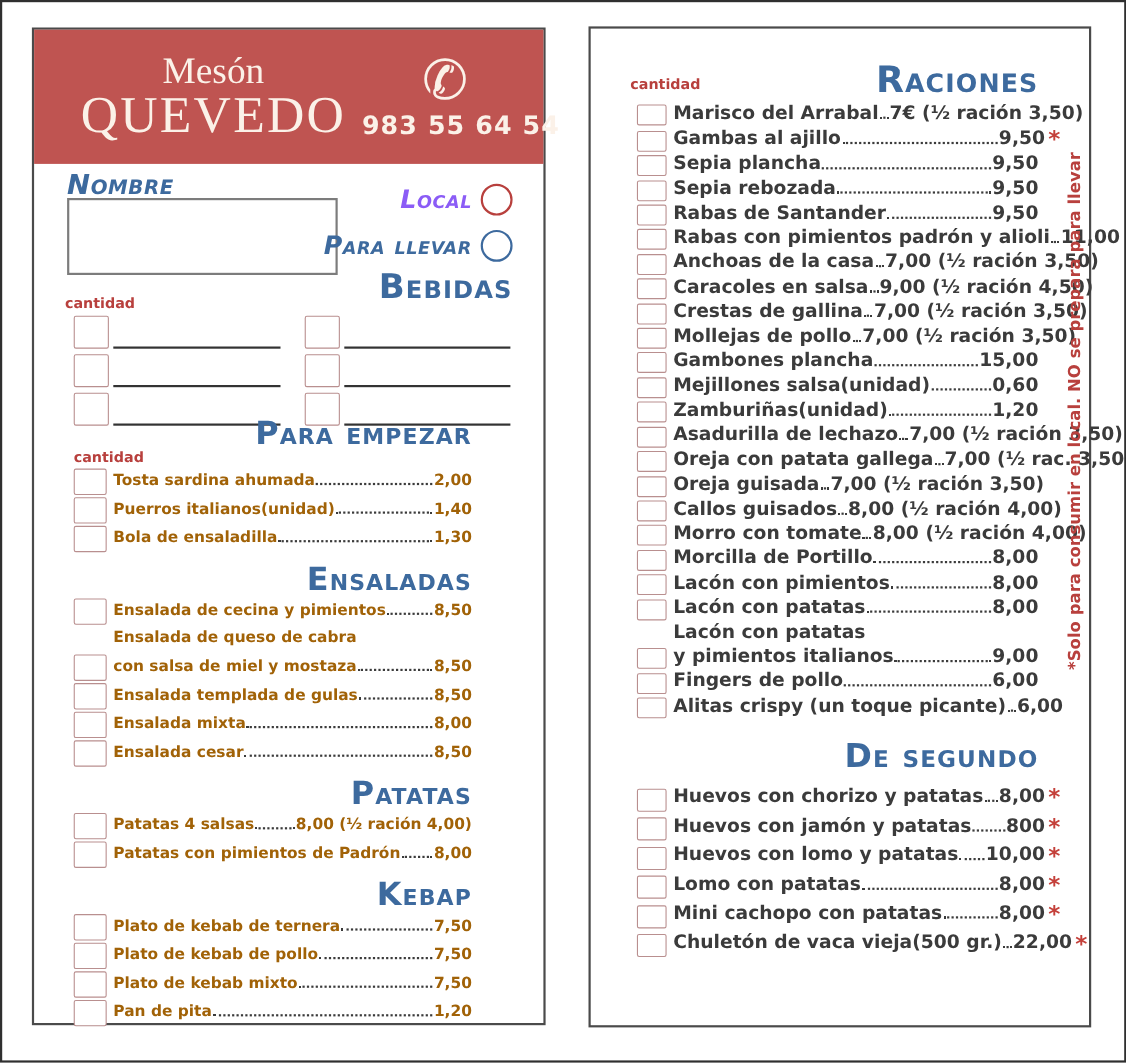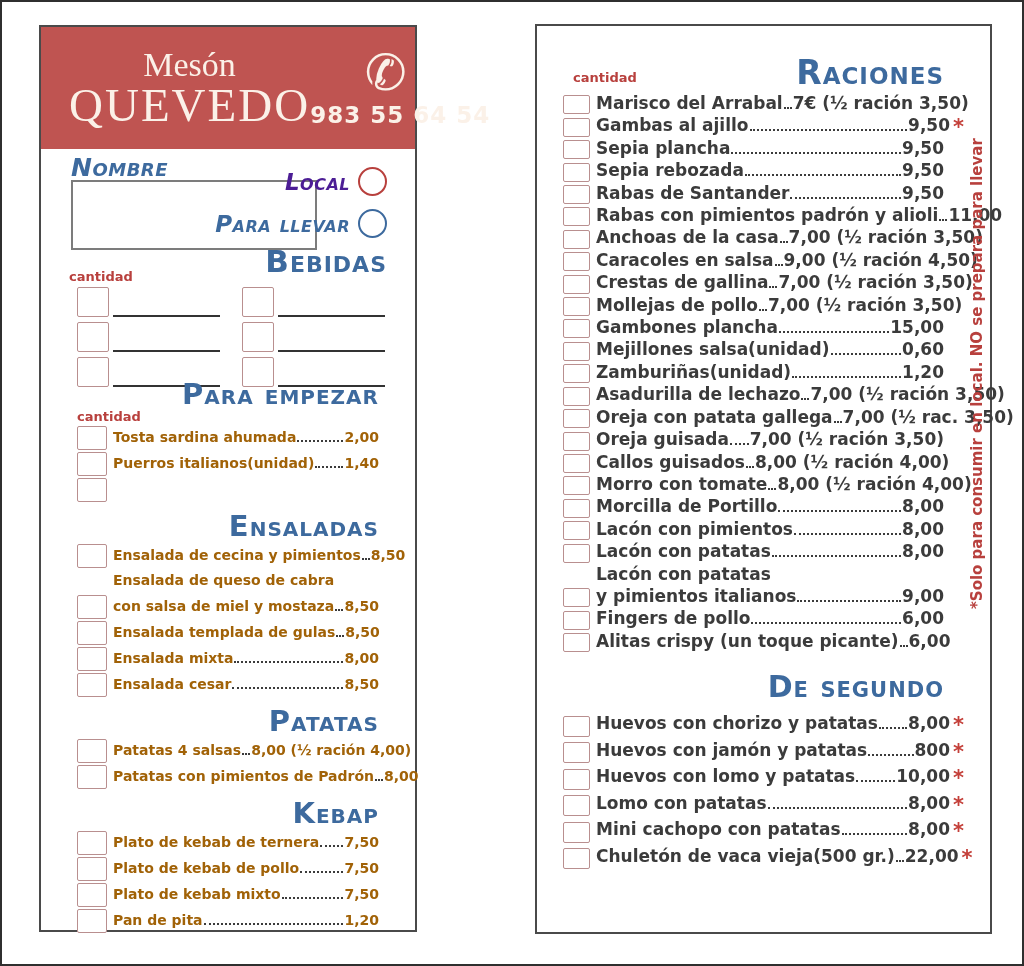--- a/index.html
+++ b/index.html
@@ -1,37 +1,37 @@
 <!DOCTYPE html>
 <html><head>
 <meta charset="utf-8">
 <style>
   * { margin:0; padding:0; box-sizing:border-box; }
   body { background:#fff; font-family:"DejaVu Sans", sans-serif; }
   .canvas { position:relative; width:1024px; height:966px; background:#fff;
             border:2px solid #2f2f2f; overflow:hidden; }
 
   .panel { position:absolute; background:#fff; border:2px solid #4a4a4a; }
-  .panel-left  { left:37px; top:23px;  width:378px; height:907px; }
+  .panel-left  { left:27px; top:23px;  width:467px; height:907px; }
   .panel-right { left:533px; top:22px; width:457px; height:910px; }
 
   
   .red-header { position:absolute; left:0; top:0; right:0; height:122px;
                 background:#bf5451; display:flex; align-items:center; }
   .brand { flex:1; text-align:center; color:#fbf1e8; padding-left:28px; }
   .brand-top  { font-family:"Liberation Serif", serif; font-size:34px; line-height:1.05; }
   .brand-main { font-family:"Liberation Serif", serif; font-size:47px; letter-spacing:2px; line-height:1.0; }
   .phone-block { width:165px; text-align:center; color:#fbf1e8; padding-right:14px; }
   .phone-icon { font-size:50px; line-height:1; display:block; }
   .phone-number { font-size:23px; font-weight:bold; letter-spacing:1px; margin-top:4px; white-space:nowrap; }
 
   
   .sc { font-variant:small-caps; font-weight:bold; letter-spacing:0.5px;font-style:italic; }
   .blue { color:#3d6a9e; }
-  .red  { color:#4c1d95; }
+  .red  { color:#8b5cf6; }
   .heading { font-variant:small-caps; font-weight:bold; color:#3d6a9e; text-align:right; letter-spacing:1px; }
   .cantidad { color:#b8403d; font-size:13px; font-weight:bold; }
 
   
   .name-label { position:absolute; left:30px; top:126px; font-size:25px; }
   .name-box { position:absolute; left:30px; top:153px; width:246px; height:70px;
               border:2px solid #7c7c7c; background:#fff; }
   .opt-row { position:absolute; display:flex; align-items:center; gap:8px; }
   .opt-local   { right:28px; top:140px; }
   .opt-llevar  { right:28px; top:182px;margin-left:40px; }
@@ -43,37 +43,37 @@
 
   
   .bev-cantidad { position:absolute; left:28px; top:242px; }
   .bev-grid { position:absolute; left:36px; top:260px; right:30px;
               display:grid; grid-template-columns:1fr 1fr; column-gap:22px; row-gap:5px; }
   .bev-cell { display:flex; align-items:flex-end; }
   .bev-cb { width:32px; height:30px; border:1.6px solid #b98f8f; border-radius:2px; flex-shrink:0; }
   .bev-line { flex:1; border-bottom:2px solid #333; margin-left:4px; height:28px; }
 
   
-  .left-lists { position:absolute; left:0; top:351px; right:0; padding:0 36px 0 36px; }
+  .left-lists { position:absolute; left:0; top:351px; right:0; padding:0 65px 0 36px; }
   .left-lists .heading { font-size:29px; line-height:32px; }
   .left-lists .cantidad { line-height:14px; }
 
   .item { display:flex; align-items:flex-end; }
   .cb { border:1.6px solid #b98f8f; border-radius:2px; flex-shrink:0; background:#fff; }
   .item-text { flex:1; min-width:0; }
   .iline { display:flex; align-items:baseline; }
   .nm { white-space:nowrap; }
   .dots { flex:1; border-bottom:2.2px dotted #3b3b3b; margin:0 1px 4px 1px; min-width:8px; }
   .pr { white-space:nowrap; }
 
   .left-lists .item { line-height:25.5px; font-size:14px; font-weight:bold; color:#a16207; }
   .left-lists .cb { width:30px; height:24px; margin:2px 6px 0 0; }
   .mt1 { margin-top:8px; }
 
-  .right-col { position:absolute; left:0; top:28px; right:0; padding:0 46px 0 26px; }
+  .right-col { position:absolute; left:0; top:28px; right:0; padding:0 46px 0 42px; }
   .h-raciones { font-size:33px; line-height:38px; }
   .r-cantidad { position:absolute; left:36px; top:44px; }
   .right-col .item { line-height:22.4px; font-size:17px; font-weight:bold; color:#3b3b3b; }
   .right-col .cb { width:27px; height:19px; margin:2px 6px 0 0; }
   .h-segundo { font-size:30px; line-height:34px; margin-top:18px; margin-bottom:6px; }
   .seg .item { line-height:26.5px; }
   .seg .cb { height:21px; }
 
   .star { color:#c4403a; font-size:21px; line-height:1; font-weight:bold;
           margin-left:3px; margin-right:-20px; position:relative; top:3px; }
@@ -170,20 +170,29 @@
                 <span class="dots"></span>
                 <span class="pr">1,40</span>
 
               </div>
 
             </div>
           </div>
 
           <div class="item">
             <span class="cb"></span>
+            <div class="item-text">
+              <div class="iline">
+                <span class="nm">Bola de ensaladilla</span>
+                <span class="dots"></span>
+                <span class="pr">1,30</span>
+
+              </div>
+
+            </div>
           </div>
         </div>
 
       <div class="heading mt1">Ensaladas</div>
       <div>
 
           <div class="item">
             <span class="cb"></span>
             <div class="item-text">
               <div class="iline">

